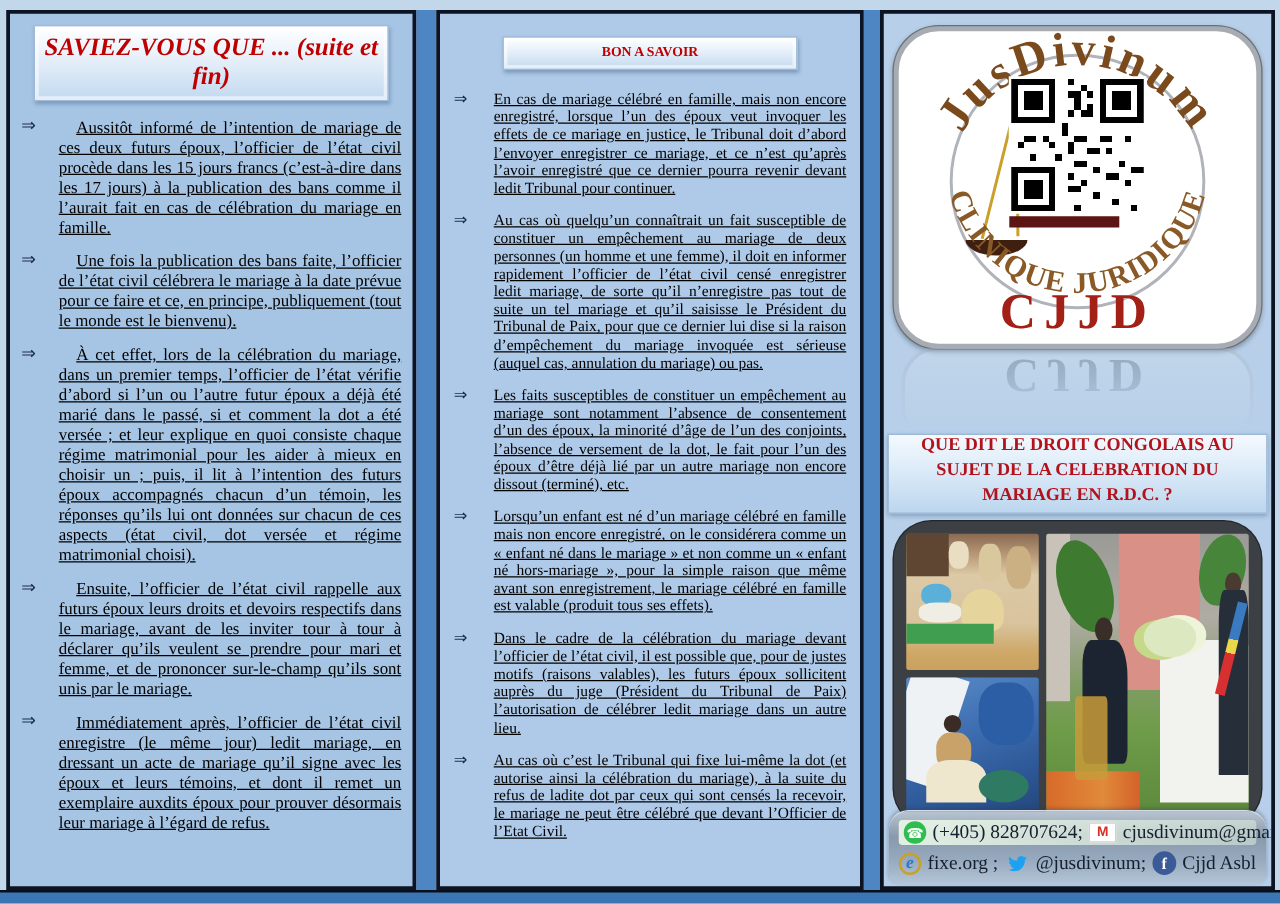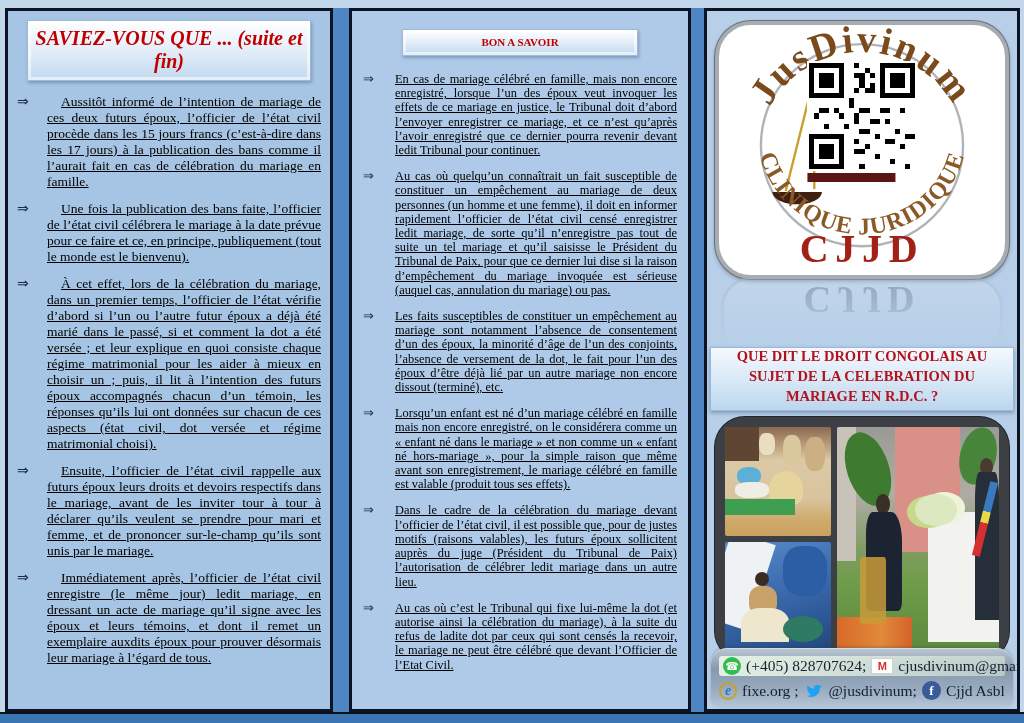--- a/index.html
+++ b/index.html
@@ -104,21 +104,21 @@
     <div class="bullet">
       <span class="arrow">⇒</span>
       <p>À cet effet, lors de la célébration du mariage, dans un premier temps, l’officier de l’état vérifie d’abord si l’un ou l’autre futur époux a déjà été marié dans le passé, si et comment la dot a été versée ; et leur explique en quoi consiste chaque régime matrimonial pour les aider à mieux en choisir un ; puis, il lit à l’intention des futurs époux accompagnés chacun d’un témoin, les réponses qu’ils lui ont données sur chacun de ces aspects (état civil, dot versée et régime matrimonial choisi).</p>
     </div>
     <div class="bullet">
       <span class="arrow">⇒</span>
       <p>Ensuite, l’officier de l’état civil rappelle aux futurs époux leurs droits et devoirs respectifs dans le mariage, avant de les inviter tour à tour à déclarer qu’ils veulent se prendre pour mari et femme, et de prononcer sur-le-champ qu’ils sont unis par le mariage.</p>
     </div>
     <div class="bullet">
       <span class="arrow">⇒</span>
-      <p>Immédiatement après, l’officier de l’état civil enregistre (le même jour) ledit mariage, en dressant un acte de mariage qu’il signe avec les époux et leurs témoins, et dont il remet un exemplaire auxdits époux pour prouver désormais leur mariage à l’égard de tous.</p>
+      <p>Immédiatement après, l’officier de l’état civil enregistre (le même jour) ledit mariage, en dressant un acte de mariage qu’il signe avec les époux et leurs témoins, et dont il remet un exemplaire auxdits époux pour prouver désormais leur mariage à l’égard de refus.</p>
     </div>
   </div>
 
   <div class="col col2">
     <div class="panel-header">BON A SAVOIR</div>
 
     <div class="bullet">
       <span class="arrow">⇒</span>
       <p>En cas de mariage célébré en famille, mais non encore enregistré, lorsque l’un des époux veut invoquer les effets de ce mariage en justice, le Tribunal doit d’abord l’envoyer enregistrer ce mariage, et ce n’est qu’après l’avoir enregistré que ce dernier pourra revenir devant ledit Tribunal pour continuer.</p>
     </div>

